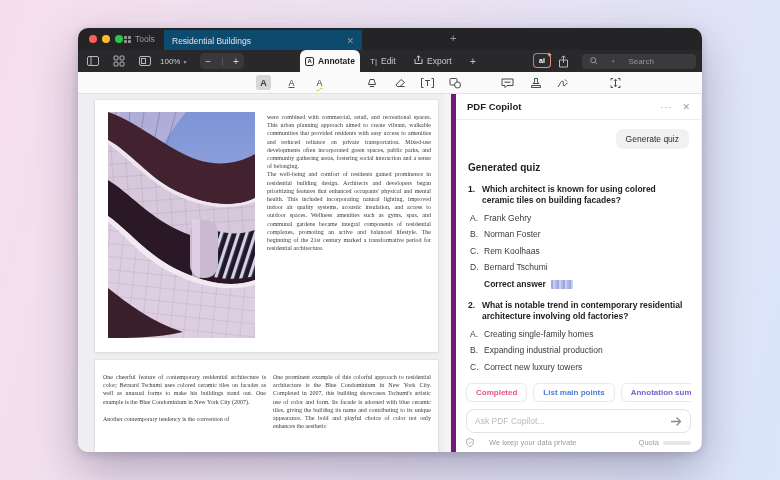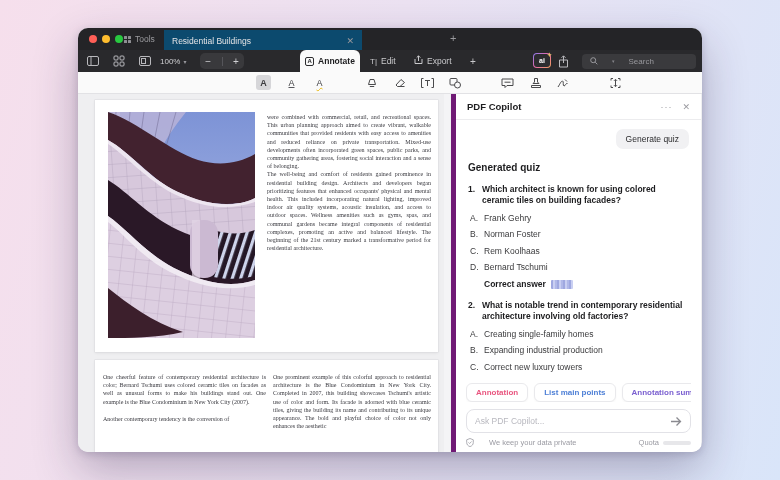--- a/index.html
+++ b/index.html
@@ -375,21 +375,21 @@
           </div>
         <div class="opt">
             <span class="opt-letter">C.</span>
             <span class="opt-text">Correct new luxury towers</span>
           </div>
 
       </div>
 
       <div class="sb-bottom">
         <div class="chips">
-          <span class="chip" style="color: rgb(233, 85, 127);">Annotation</span>
+          <span class="chip" style="color: rgb(233, 85, 127);">Completed</span>
           <span class="chip" style="color: rgb(77, 127, 214);">List main points</span>
           <span class="chip" style="color: rgb(122, 95, 208);">Annotation summary</span>
 
         </div>
         <div class="ask-box">
           <span class="ask-ph">Ask PDF Copilot...</span>
           <svg width="12" height="11" viewBox="0 0 12 11">
               <path d="M1 5.5h9M6.5 1.5l4 4-4 4" fill="none" stroke="#8a8a90" stroke-width="1.3"></path>
             </svg>
         </div>

